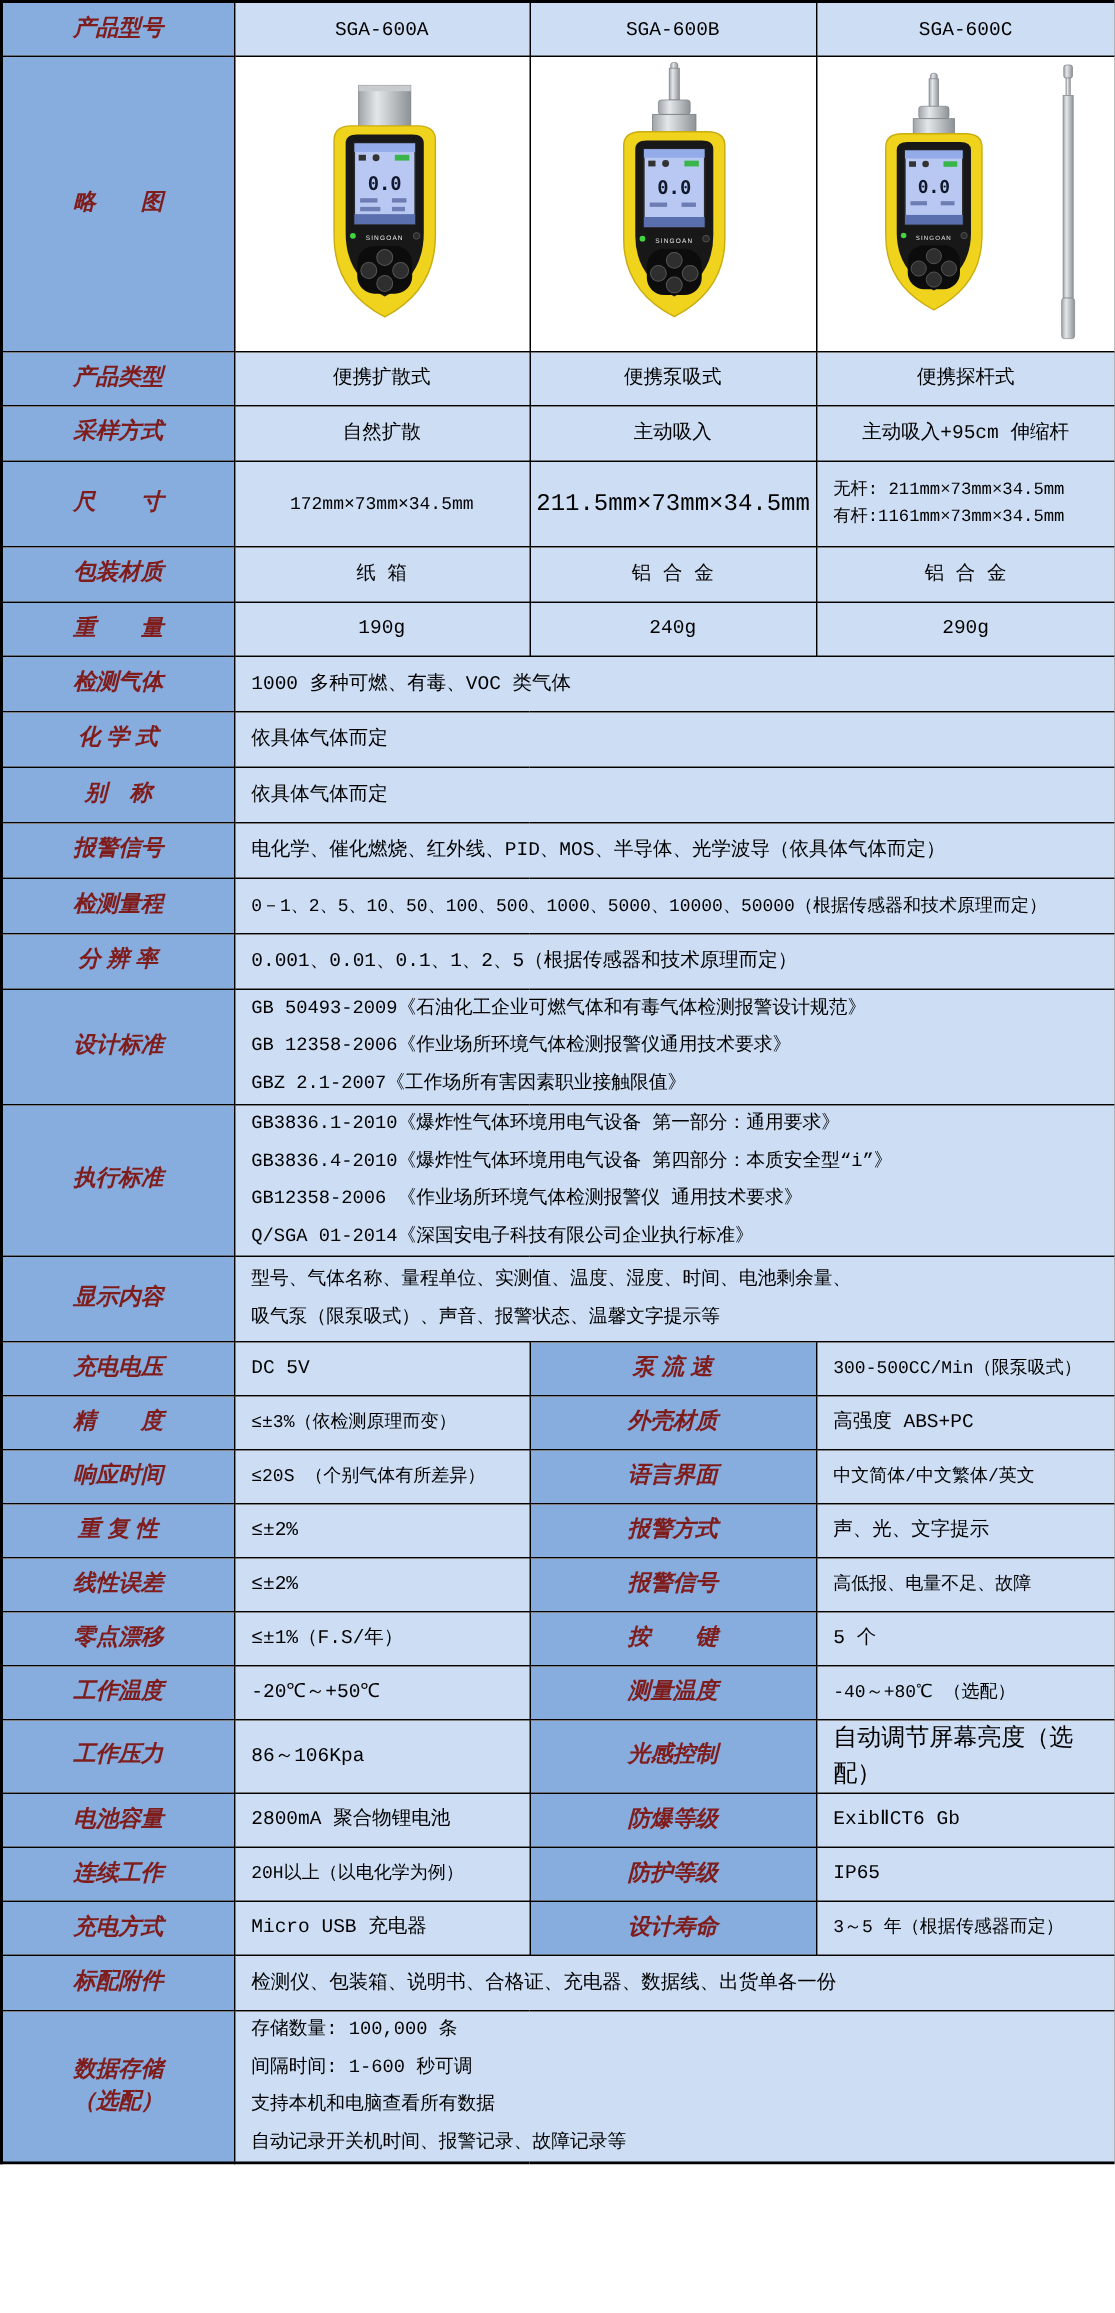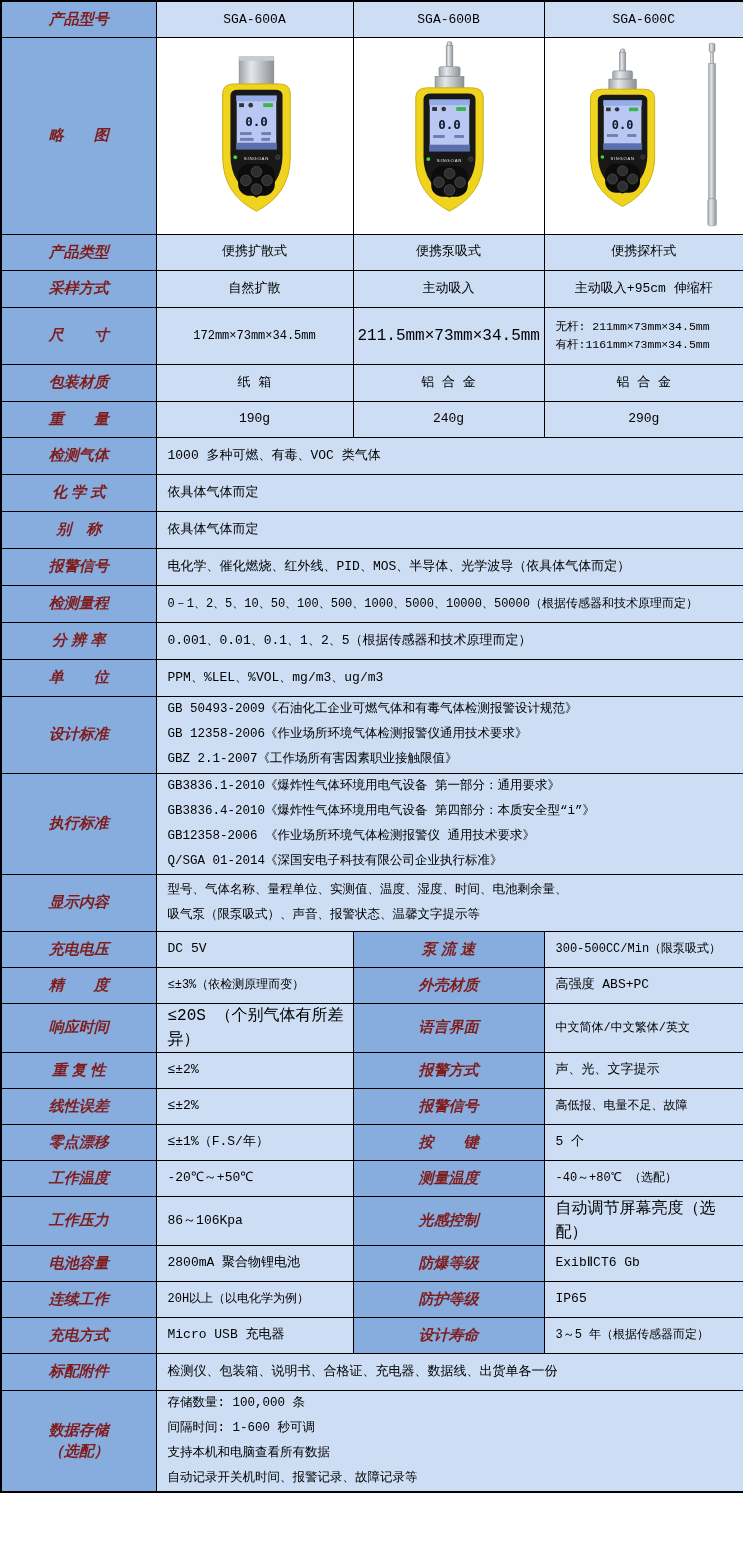--- a/index.html
+++ b/index.html
@@ -202,24 +202,20 @@
     <td class="val l" colspan="3">电化学、催化燃烧、红外线、PID、MOS、半导体、光学波导（依具体气体而定）</td>
   </tr>
   <tr style="height:37px">
     <th class="lbl">检测量程</th>
     <td class="val l" colspan="3" style="font-size:12px">0－1、2、5、10、50、100、500、1000、5000、10000、50000（根据传感器和技术原理而定）</td>
   </tr>
   <tr style="height:37px">
     <th class="lbl">分 辨 率</th>
     <td class="val l" colspan="3">0.001、0.01、0.1、1、2、5（根据传感器和技术原理而定）</td>
   </tr>
-  <tr style="height:37px">
-    <th class="lbl">单　　位</th>
-    <td class="val l" colspan="3">PPM、%LEL、%VOL、mg/m3、ug/m3</td>
-  </tr>
   <tr style="height:77px">
     <th class="lbl">设计标准</th>
     <td class="val l sm" colspan="3">GB 50493-2009《石油化工企业可燃气体和有毒气体检测报警设计规范》
 GB 12358-2006《作业场所环境气体检测报警仪通用技术要求》
 GBZ 2.1-2007《工作场所有害因素职业接触限值》</td>
   </tr>
   <tr style="height:100px">
     <th class="lbl">执行标准</th>
     <td class="val l sm" colspan="3">GB3836.1-2010《爆炸性气体环境用电气设备  第一部分：通用要求》
 GB3836.4-2010《爆炸性气体环境用电气设备  第四部分：本质安全型“i”》
@@ -239,21 +235,21 @@
     <td class="val l" style="font-size:12px">300-500CC/Min（限泵吸式）</td>
   </tr>
   <tr style="height:36px">
     <th class="lbl">精　　度</th>
     <td class="val l" style="font-size:12px">≤±3%（依检测原理而变）</td>
     <th class="lbl">外壳材质</th>
     <td class="val l">高强度 ABS+PC</td>
   </tr>
   <tr style="height:36px">
     <th class="lbl">响应时间</th>
-    <td class="val l" style="font-size:16px">≤20S （个别气体有所差异）</td>
+    <td class="val l" style="font-size:12px">≤20S （个别气体有所差异）</td>
     <th class="lbl">语言界面</th>
     <td class="val l" style="font-size:12px">中文简体/中文繁体/英文</td>
   </tr>
   <tr style="height:36px">
     <th class="lbl">重 复 性</th>
     <td class="val l">≤±2%</td>
     <th class="lbl">报警方式</th>
     <td class="val l">声、光、文字提示</td>
   </tr>
   <tr style="height:36px">

